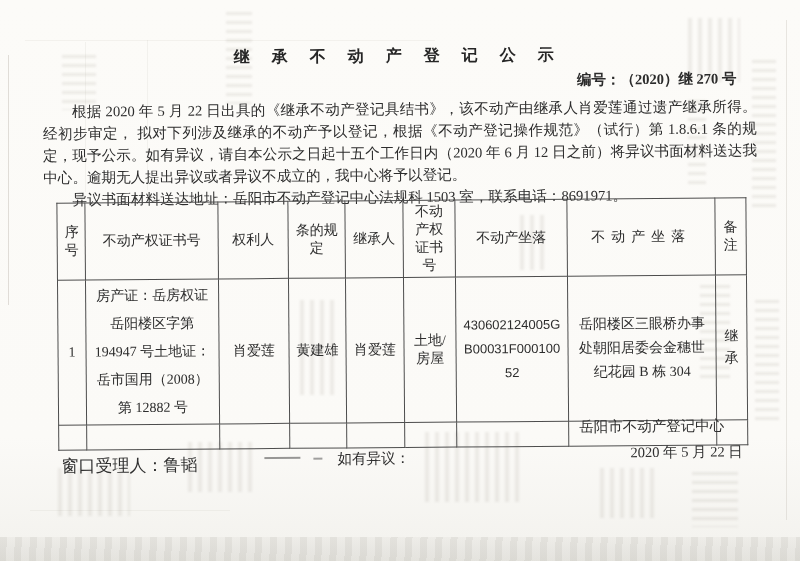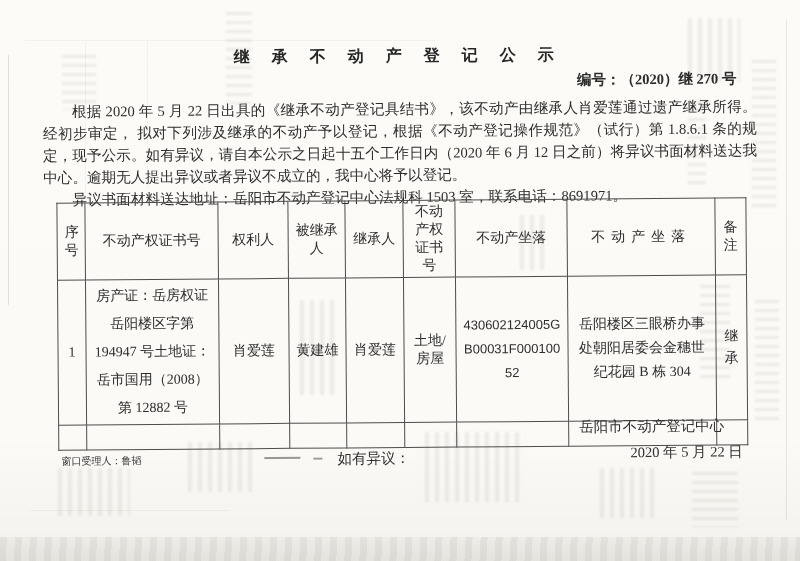--- a/index.html
+++ b/index.html
@@ -60,21 +60,21 @@
   tr.data-row { height:118px; }
   tr.empty-row { height:25px; }
   th.loc-head { letter-spacing:6px; }
   td.cert-cell { text-align:justify; line-height:28px; padding:4px 9px; }
   td.unit-cell { word-break:break-all; font-family:"Liberation Sans","DejaVu Sans",sans-serif; font-size:13px; font-weight:bold; line-height:24px; }
   td.loc-cell  { line-height:24px; padding:2px 10px; }
   td.remark-cell { line-height:22px; }
 
   
   .org-line  { position:absolute; top:419px; left:578px; font-size:14.5px; }
-  .receiver  { position:absolute; top:452px; left:60px;  font-size:10px; }
+  .receiver  { position:absolute; top:452px; left:60px;  font-size:17px; }
   .approval  { position:absolute; top:449px; left:336px; font-size:14.5px; }
   .date-line { position:absolute; top:445px; left:586px; font-size:14.5px;margin-left:43px; }
   .pen-dash  { position:absolute; top:456px; left:263px; width:36px; height:2px; background:rgba(70,70,70,.55); filter:blur(.4px); }
   .pen-dash2 { position:absolute; top:457px; left:312px; width:9px;  height:2px; background:rgba(70,70,70,.5);  filter:blur(.4px); }
 </style>
 </head>
 <body>
 
 <div class="scan">
 
@@ -120,21 +120,21 @@
           <col style="width:52px">
         <col style="width:112px">
           <col style="width:148px">
           <col style="width:31px">
       </colgroup>
       <thead>
         <tr>
           <th>序号</th>
           <th>不动产权证书号</th>
           <th>权利人</th>
-          <th>被继承人</th>
+          <th>条的规定</th>
           <th>继承人</th>
           <th>不动产权证书号</th>
           <th>不动产坐落</th>
           <th class="loc-head">不动产坐落</th>
           <th>备注</th>
         </tr>
       </thead>
       <tbody>
         <tr class="data-row">
           <td>1</td>

